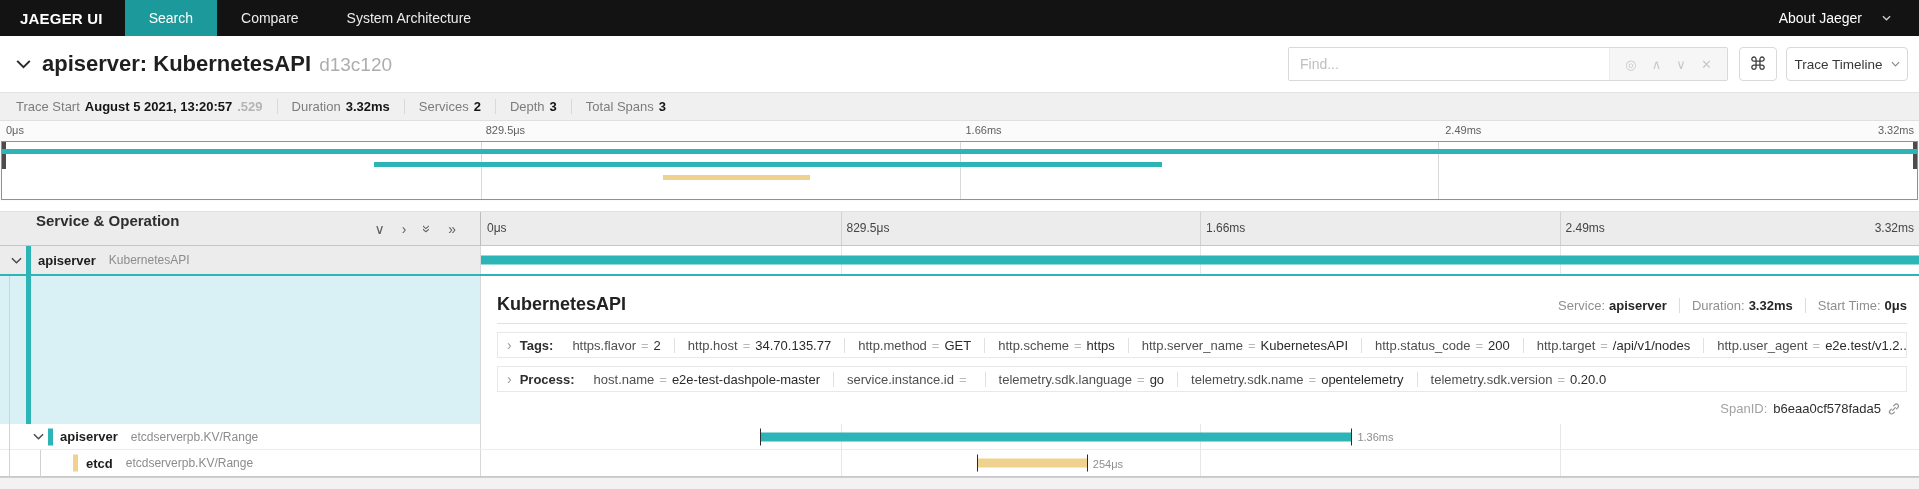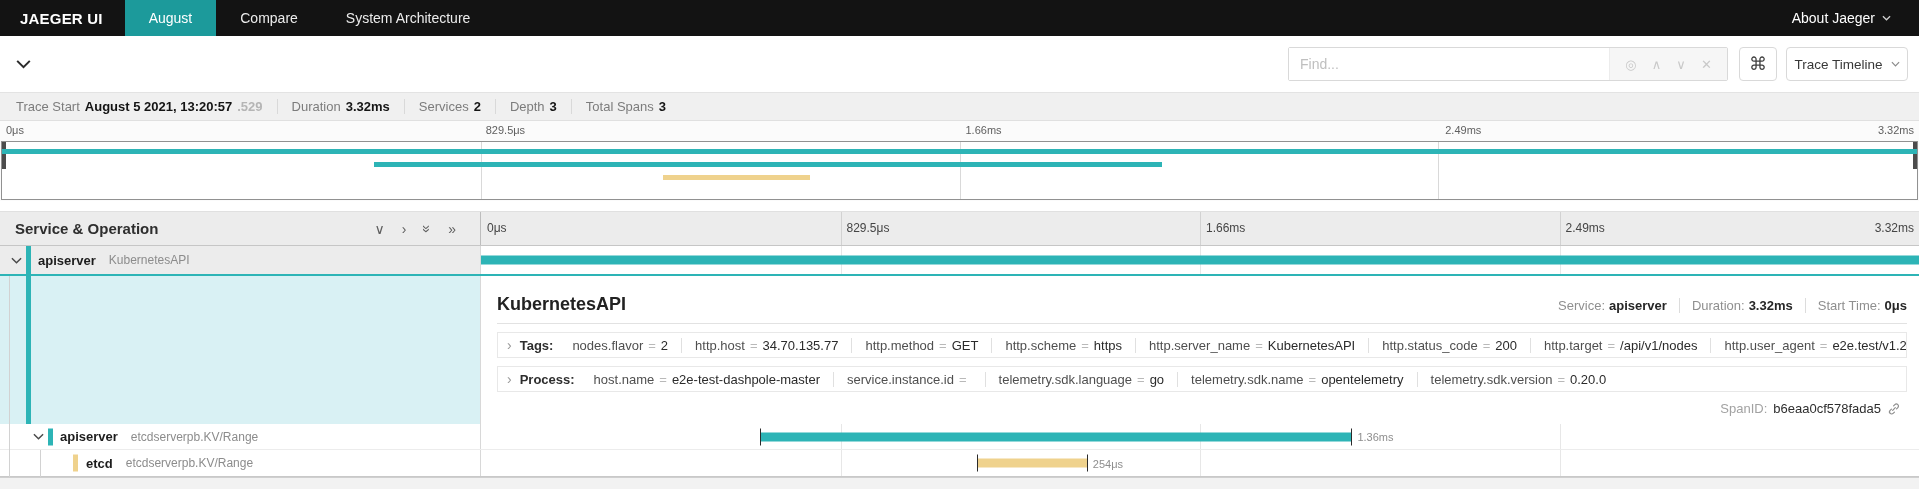--- a/index.html
+++ b/index.html
@@ -10,21 +10,21 @@
   
   .nav { position:absolute; top:0; left:0; width:100%; height:36px; background:#131313; display:flex; align-items:stretch; }
   .brand { display:flex; align-items:center; padding:0 22px 0 20px; color:#fff; font-weight:bold; font-size:15px; letter-spacing:.2px; }
   .nav-tabs { display:flex; align-items:stretch; }
   .nav-item { display:flex; align-items:center; padding:0 24px; color:#ececec; font-size:14px; cursor:pointer; }
   .nav-item.active { background:#1c9a9b; color:#fff; }
   .nav-right { margin-left:auto; display:flex; align-items:center; gap:20px; padding-right:28px; }
   .lookup { display:flex; align-items:center; gap:7px; width:192px; height:27px; border:1px solid #d6d6d6; border-radius:4px; background:#101010; padding:0 9px; }
   .lookup input { flex:1; min-width:0; background:transparent; border:none; outline:none; color:#ddd; font-size:13.5px; font-family:inherit; }
   .lookup input::placeholder { color:#8f8f8f; }
-  .about { display:flex; align-items:center; gap:7px; color:#fff; font-size:14px; cursor:pointer; }
+  .about { display:flex; align-items:center; gap:20px; color:#fff; font-size:14px; cursor:pointer; }
 
   
   .trace-header { position:absolute; top:36px; left:0; width:100%; height:57px; background:#fff; border-bottom:1px solid #e3e3e3; }
   .th-title { position:absolute; left:16px; top:0; height:100%; display:flex; align-items:center; gap:11px; }
   .th-title h1 { font-size:22px; color:#1f1f1f; font-weight:bold; white-space:nowrap; }
   .th-trace-id { font-size:19px; color:#adadad; font-weight:normal; margin-left:2px; }
   .find-wrap { position:absolute; left:1288px; top:11px; width:440px; height:34px; border:1px solid #d9d9d9; border-radius:2px; display:flex; background:#fff; }
   .find-wrap input { flex:1; min-width:0; border:none; outline:none; padding:0 11px; font-size:14px; font-family:inherit; color:#333; }
   .find-wrap input::placeholder { color:#bfbfbf; }
   .find-suffix { width:118px; background:#f6f6f6; border-left:1px solid #ececec; display:flex; align-items:center; justify-content:space-evenly; }
@@ -44,21 +44,21 @@
   .minimap { position:absolute; top:121px; left:0; width:100%; height:80px; background:#fbfbfb; }
   .mm-ticks { position:absolute; top:0; left:0; width:100%; height:20px; }
   .mm-tick, .tlh-tick { position:absolute; top:3px; font-size:11px; color:#5f5f5f; white-space:nowrap; }
   .mm-canvas { position:absolute; top:20px; left:1px; right:1px; height:59px; background:#fff; border:1px solid #919191; cursor:crosshair; }
   .gl { position:absolute; top:0; bottom:0; width:1px; background:#d9d9d9; }
   .mm-bar { position:absolute; height:5px; }
   .mm-handle { position:absolute; top:0; width:4px; height:27px; background:#4c4c4c; }
 
   
   .tl-header { position:absolute; top:211px; left:0; width:100%; height:35px; background:#ececec; border-top:1px solid #e0e0e0; border-bottom:1px solid #c6c6c6; display:flex; }
-  .tlh-left { width:481px; position:relative; border-right:1px solid #bdbdbd; display:flex; align-items:center; padding-left:15px; }
+  .tlh-left { width:481px; position:relative; border-right:1px solid #bdbdbd; display:flex; padding-left:36px; }
   .tlh-left h3 { font-size:15px; color:#2e2e2e; font-weight:bold; }
   .tlh-icons { position:absolute; right:24px; top:0; height:100%; display:flex; align-items:center; gap:17px; }
   .tlh-ic { color:#5f5f5f; font-size:14px; line-height:1; cursor:pointer; display:inline-block; }
   .rot90 { transform:rotate(90deg); }
   .tlh-right { flex:1; position:relative; }
   .tlh-tick { top:9px; font-size:12px; color:#454545; }
 
   
   .row { position:absolute; left:0; width:100%; display:flex; background:#fff; }
   .row-name { width:481px; position:relative; display:flex; align-items:center; border-right:1px solid #d8d8d8; cursor:pointer; }
@@ -107,39 +107,40 @@
   svg.ic { display:block; }
 </style>
 </head>
 <body>
 
 <div id="app">
 
   <div class="nav">
     <div class="brand">JAEGER UI</div>
     <div class="nav-tabs">
-        <div class="nav-item active">August</div>
+        <div class="nav-item active">Search</div>
         <div class="nav-item">Compare</div>
         <div class="nav-item">System Architecture</div>
       </div>
     <div class="nav-right">
       <div class="about">
         <span>About Jaeger</span>
         <svg class="ic" width="9" height="6" viewBox="0 0 10 6">
             <polyline points="1,1 5,5 9,1" fill="none" stroke="#cfcfcf" stroke-width="1.4"></polyline>
           </svg>
       </div>
     </div>
   </div>
 
   <div class="trace-header">
     <div class="th-title">
       <svg class="ic" width="15" height="9" viewBox="0 0 16 10">
           <polyline points="1,1 8,8 15,1" fill="none" stroke="#2b2b2b" stroke-width="2.2"></polyline>
         </svg>
+      <h1><span>apiserver: KubernetesAPI</span> <span class="th-trace-id">d13c120</span></h1>
     </div>
     <div class="find-wrap">
       <input type="text" placeholder="Find..." style="">
       <div class="find-suffix">
           <span class="find-ic">◎</span>
           <span class="find-ic">∧</span>
           <span class="find-ic">∨</span>
           <span class="find-ic">✕</span>
         </div>
     </div>
@@ -230,21 +231,21 @@
         <div class="d-meta">
             <span class="mi">Service:<b>apiserver</b></span>
             <span class="mi">Duration:<b>3.32ms</b></span>
             <span class="mi">Start Time:<b>0μs</b></span>
           </div>
       </div>
       <hr class="d-hr">
       <div class="kv-row" id="tags-row">
         <span class="kv-chev">›</span>
         <span class="kv-label">Tags:</span>
-      <span class="kv-item"><span class="k">nodes.flavor</span><span class="eq">=</span><span class="v">2</span></span>
+      <span class="kv-item"><span class="k">https.flavor</span><span class="eq">=</span><span class="v">2</span></span>
           <span class="kv-item"><span class="k">http.host</span><span class="eq">=</span><span class="v">34.70.135.77</span></span>
           <span class="kv-item"><span class="k">http.method</span><span class="eq">=</span><span class="v">GET</span></span>
           <span class="kv-item"><span class="k">http.scheme</span><span class="eq">=</span><span class="v">https</span></span>
           <span class="kv-item"><span class="k">http.server_name</span><span class="eq">=</span><span class="v">KubernetesAPI</span></span>
           <span class="kv-item"><span class="k">http.status_code</span><span class="eq">=</span><span class="v">200</span></span>
           <span class="kv-item"><span class="k">http.target</span><span class="eq">=</span><span class="v">/api/v1/nodes</span></span>
           <span class="kv-item"><span class="k">http.user_agent</span><span class="eq">=</span><span class="v">e2e.test/v1.2...</span></span>
         </div>
       <div class="kv-row" id="process-row">
         <span class="kv-chev">›</span>

